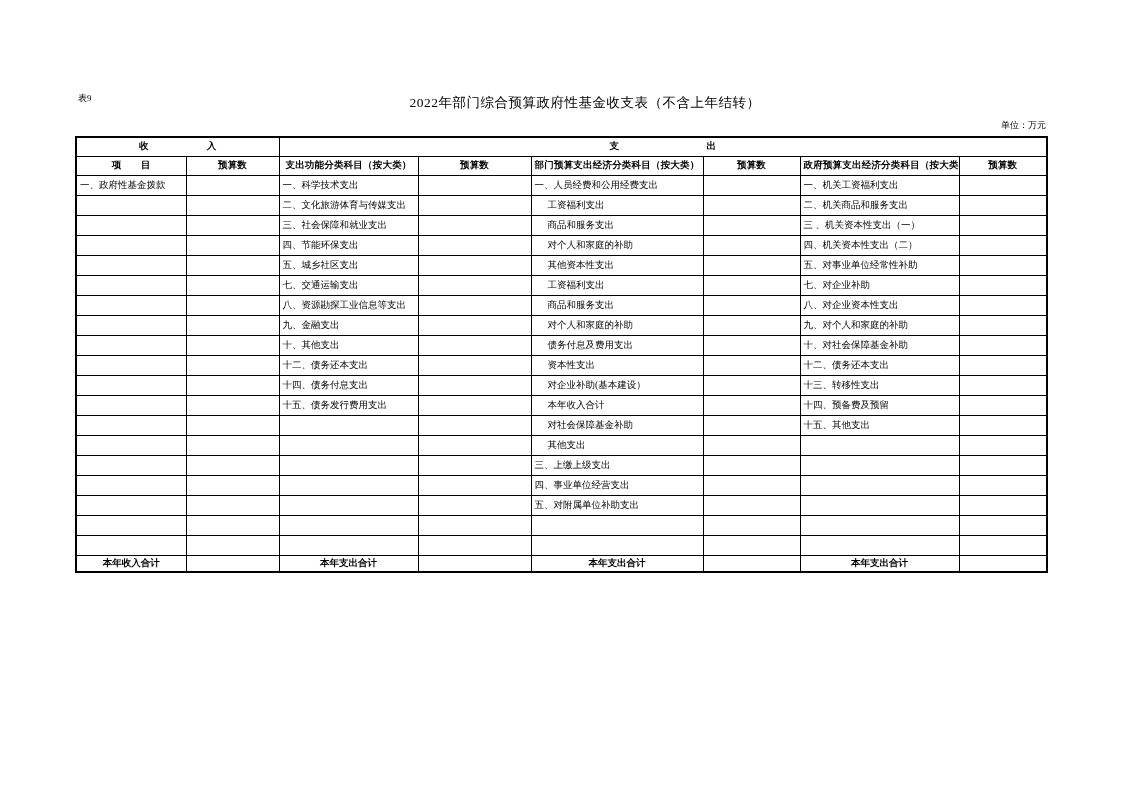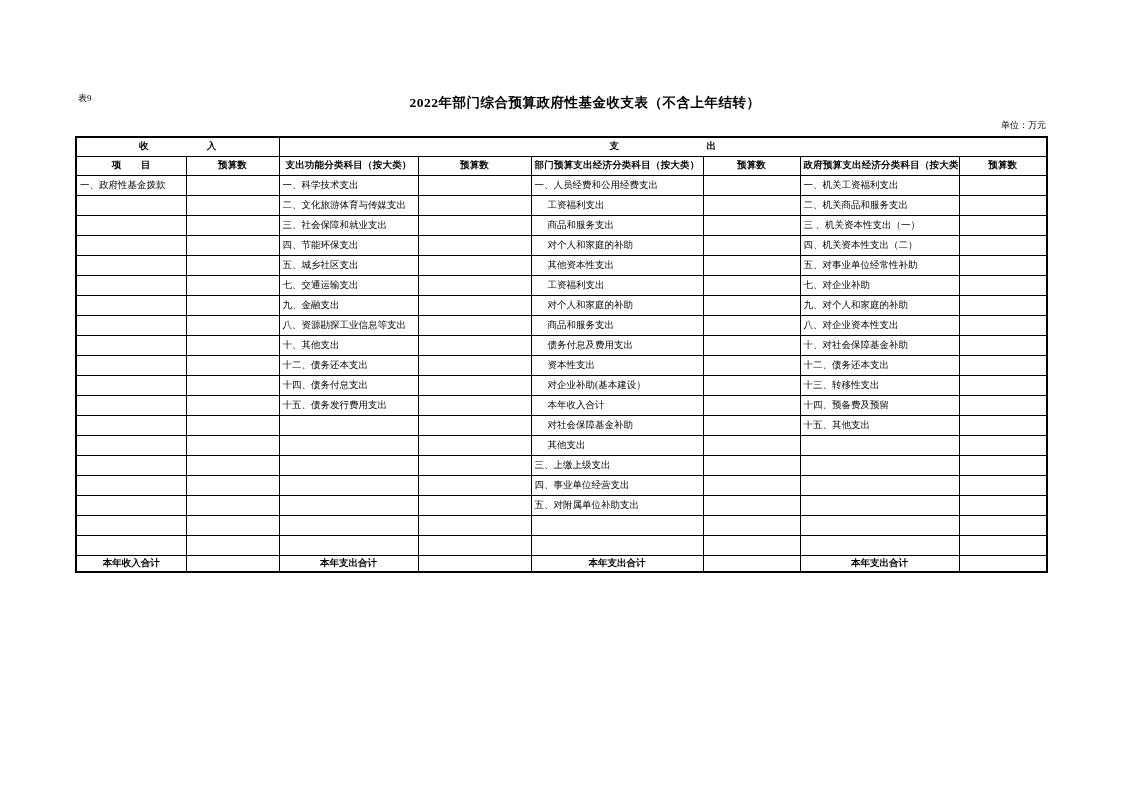--- a/index.html
+++ b/index.html
@@ -22,21 +22,21 @@
     font-size: 9px;
     margin-top: 9px;
   }
   .title {
     position: absolute;
     left: 0; top: 94px;
     width: 100%;
     margin: 0;
     text-align: center;
     font-size: 13.5px;
-    font-weight: bold;
+    font-weight: normal;
     letter-spacing: 0.5px;
     padding-left: 48px;
   }
   .unit-note {
     position: absolute;
     left: 75px; top: 119px;
     width: 971px;
     text-align: right;
     font-size: 9px;
   }
@@ -171,35 +171,35 @@
           <td class="item">七、交通运输支出</td>
           <td class="num"></td>
           <td class="item sub">工资福利支出</td>
           <td class="num"></td>
           <td class="item">七、对企业补助</td>
           <td class="num"></td>
         </tr>
         <tr>
           <td class="item"></td>
           <td class="num"></td>
+          <td class="item">八、资源勘探工业信息等支出</td>
+          <td class="num"></td>
+          <td class="item sub">商品和服务支出</td>
+          <td class="num"></td>
+          <td class="item">八、对企业资本性支出</td>
+          <td class="num"></td>
+        </tr>
+        <tr>
+          <td class="item"></td>
+          <td class="num"></td>
           <td class="item">九、金融支出</td>
           <td class="num"></td>
           <td class="item sub">对个人和家庭的补助</td>
           <td class="num"></td>
           <td class="item">九、对个人和家庭的补助</td>
-          <td class="num"></td>
-        </tr>
-        <tr>
-          <td class="item"></td>
-          <td class="num"></td>
-          <td class="item">八、资源勘探工业信息等支出</td>
-          <td class="num"></td>
-          <td class="item sub">商品和服务支出</td>
-          <td class="num"></td>
-          <td class="item">八、对企业资本性支出</td>
           <td class="num"></td>
         </tr>
         <tr>
           <td class="item"></td>
           <td class="num"></td>
           <td class="item">十、其他支出</td>
           <td class="num"></td>
           <td class="item sub">债务付息及费用支出</td>
           <td class="num"></td>
           <td class="item">十、对社会保障基金补助</td>

